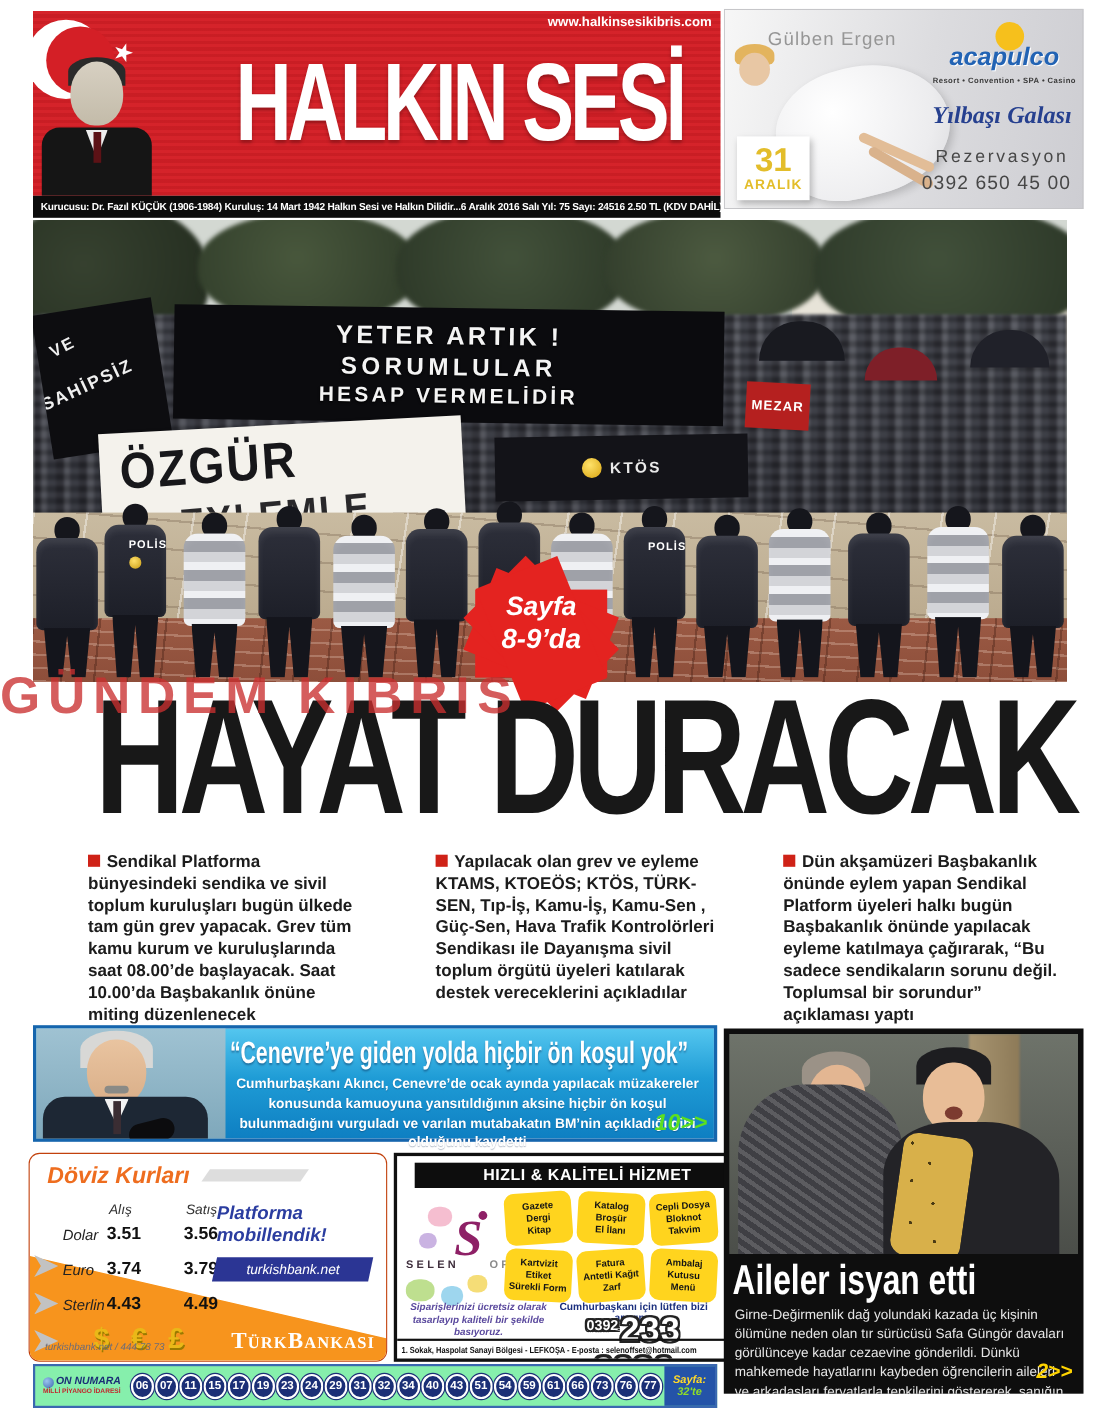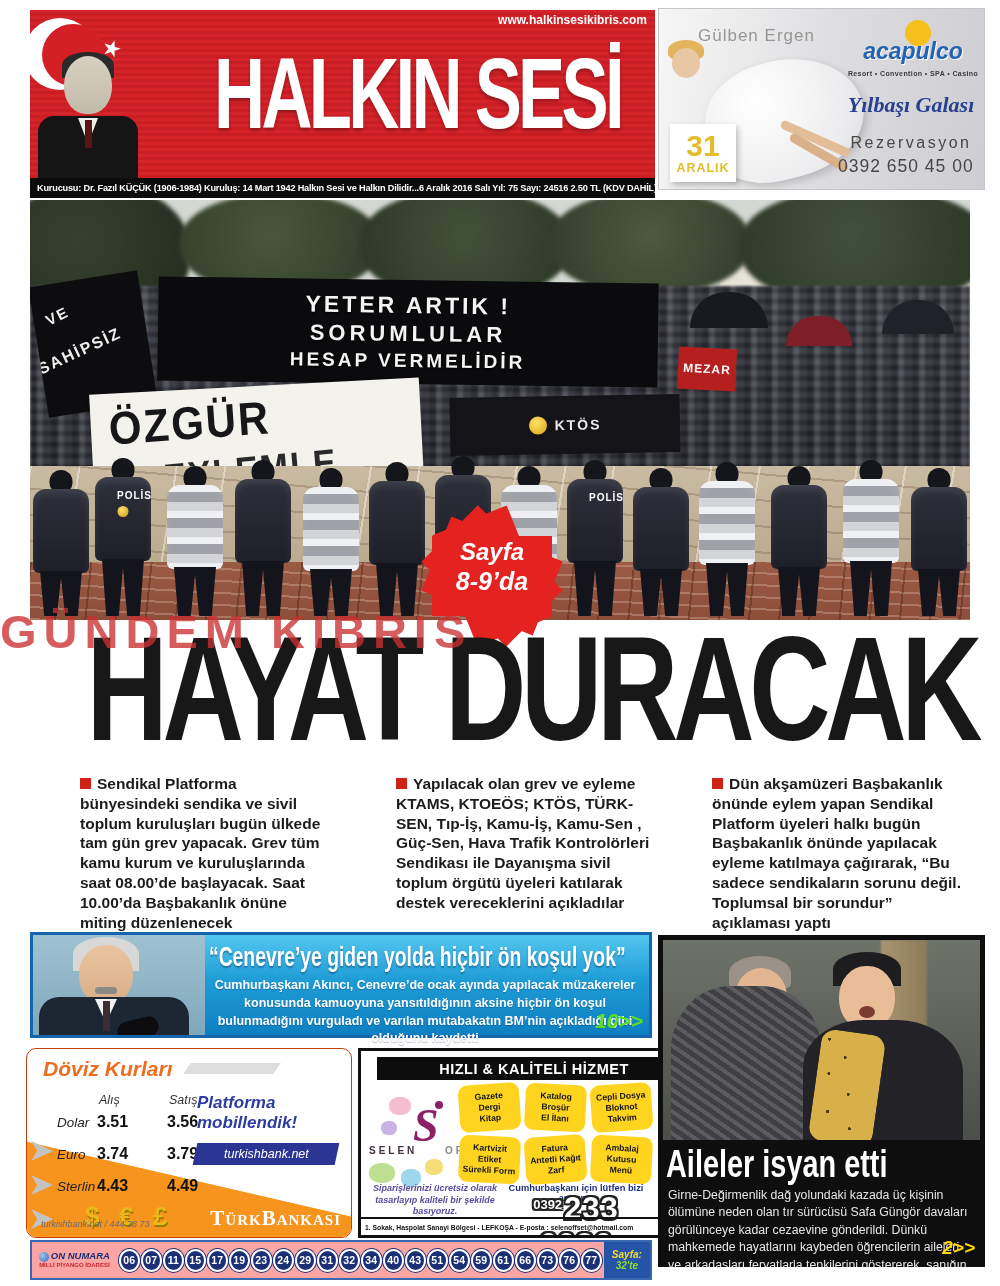--- a/index.html
+++ b/index.html
@@ -215,21 +215,21 @@
                radial-gradient(circle 4px at 34px 62px,#4a3a14 35%,transparent 40%),
                radial-gradient(circle 4px at 16px 82px,#4a3a14 35%,transparent 40%),
                radial-gradient(circle 4px at 40px 96px,#4a3a14 35%,transparent 40%),
                #d8b04a;}
   .ai-title{position:absolute;left:8px;top:208px;color:#fff;font-weight:900;font-size:38px;white-space:nowrap;
     transform:scaleX(.76);transform-origin:left top;}
   .ai-body{position:absolute;left:10px;top:252px;width:300px;color:#e6e6e6;font-size:12.3px;line-height:1.42;}
   .ai-ref{position:absolute;right:10px;bottom:8px;color:#ffd400;font-weight:900;font-style:italic;font-size:19px;}
 
   
-  .lottery{left:30px;top:1240px;width:622px;height:40px;border:2px solid #3a67b0;box-sizing:border-box;background:#fca5a5;
+  .lottery{left:30px;top:1240px;width:622px;height:40px;border:2px solid #3a67b0;box-sizing:border-box;background:#86efac;
     display:flex;align-items:center;z-index:8;}
   .lt-logo{width:86px;height:100%;display:flex;flex-direction:column;align-items:center;justify-content:center;line-height:1.1;}
   .lt-brandrow{display:flex;align-items:center;gap:2px;}
   .lt-mark{width:10px;height:10px;border-radius:50%;background:radial-gradient(circle at 35% 35%,#9cc4ee,#3a67b0);}
   .lt-brand{font-size:9.5px;font-weight:900;font-style:italic;color:#1b2f76;white-space:nowrap;}
   .lt-sub{font-size:6px;font-weight:bold;color:#c2272d;white-space:nowrap;}
   .lt-nums{display:flex;gap:1px;margin-left:2px;}
   .lt-ball{width:21px;height:23px;border-radius:50%;background:#1b2f76;box-shadow:inset 0 0 0 2px #fff,0 0 0 1px #1b2f76;
     display:flex;align-items:center;justify-content:center;color:#fff;font-weight:900;font-size:10.5px;}
   .lt-ref{margin-left:2px;width:47px;height:100%;background:#2453a8;display:flex;flex-direction:column;

